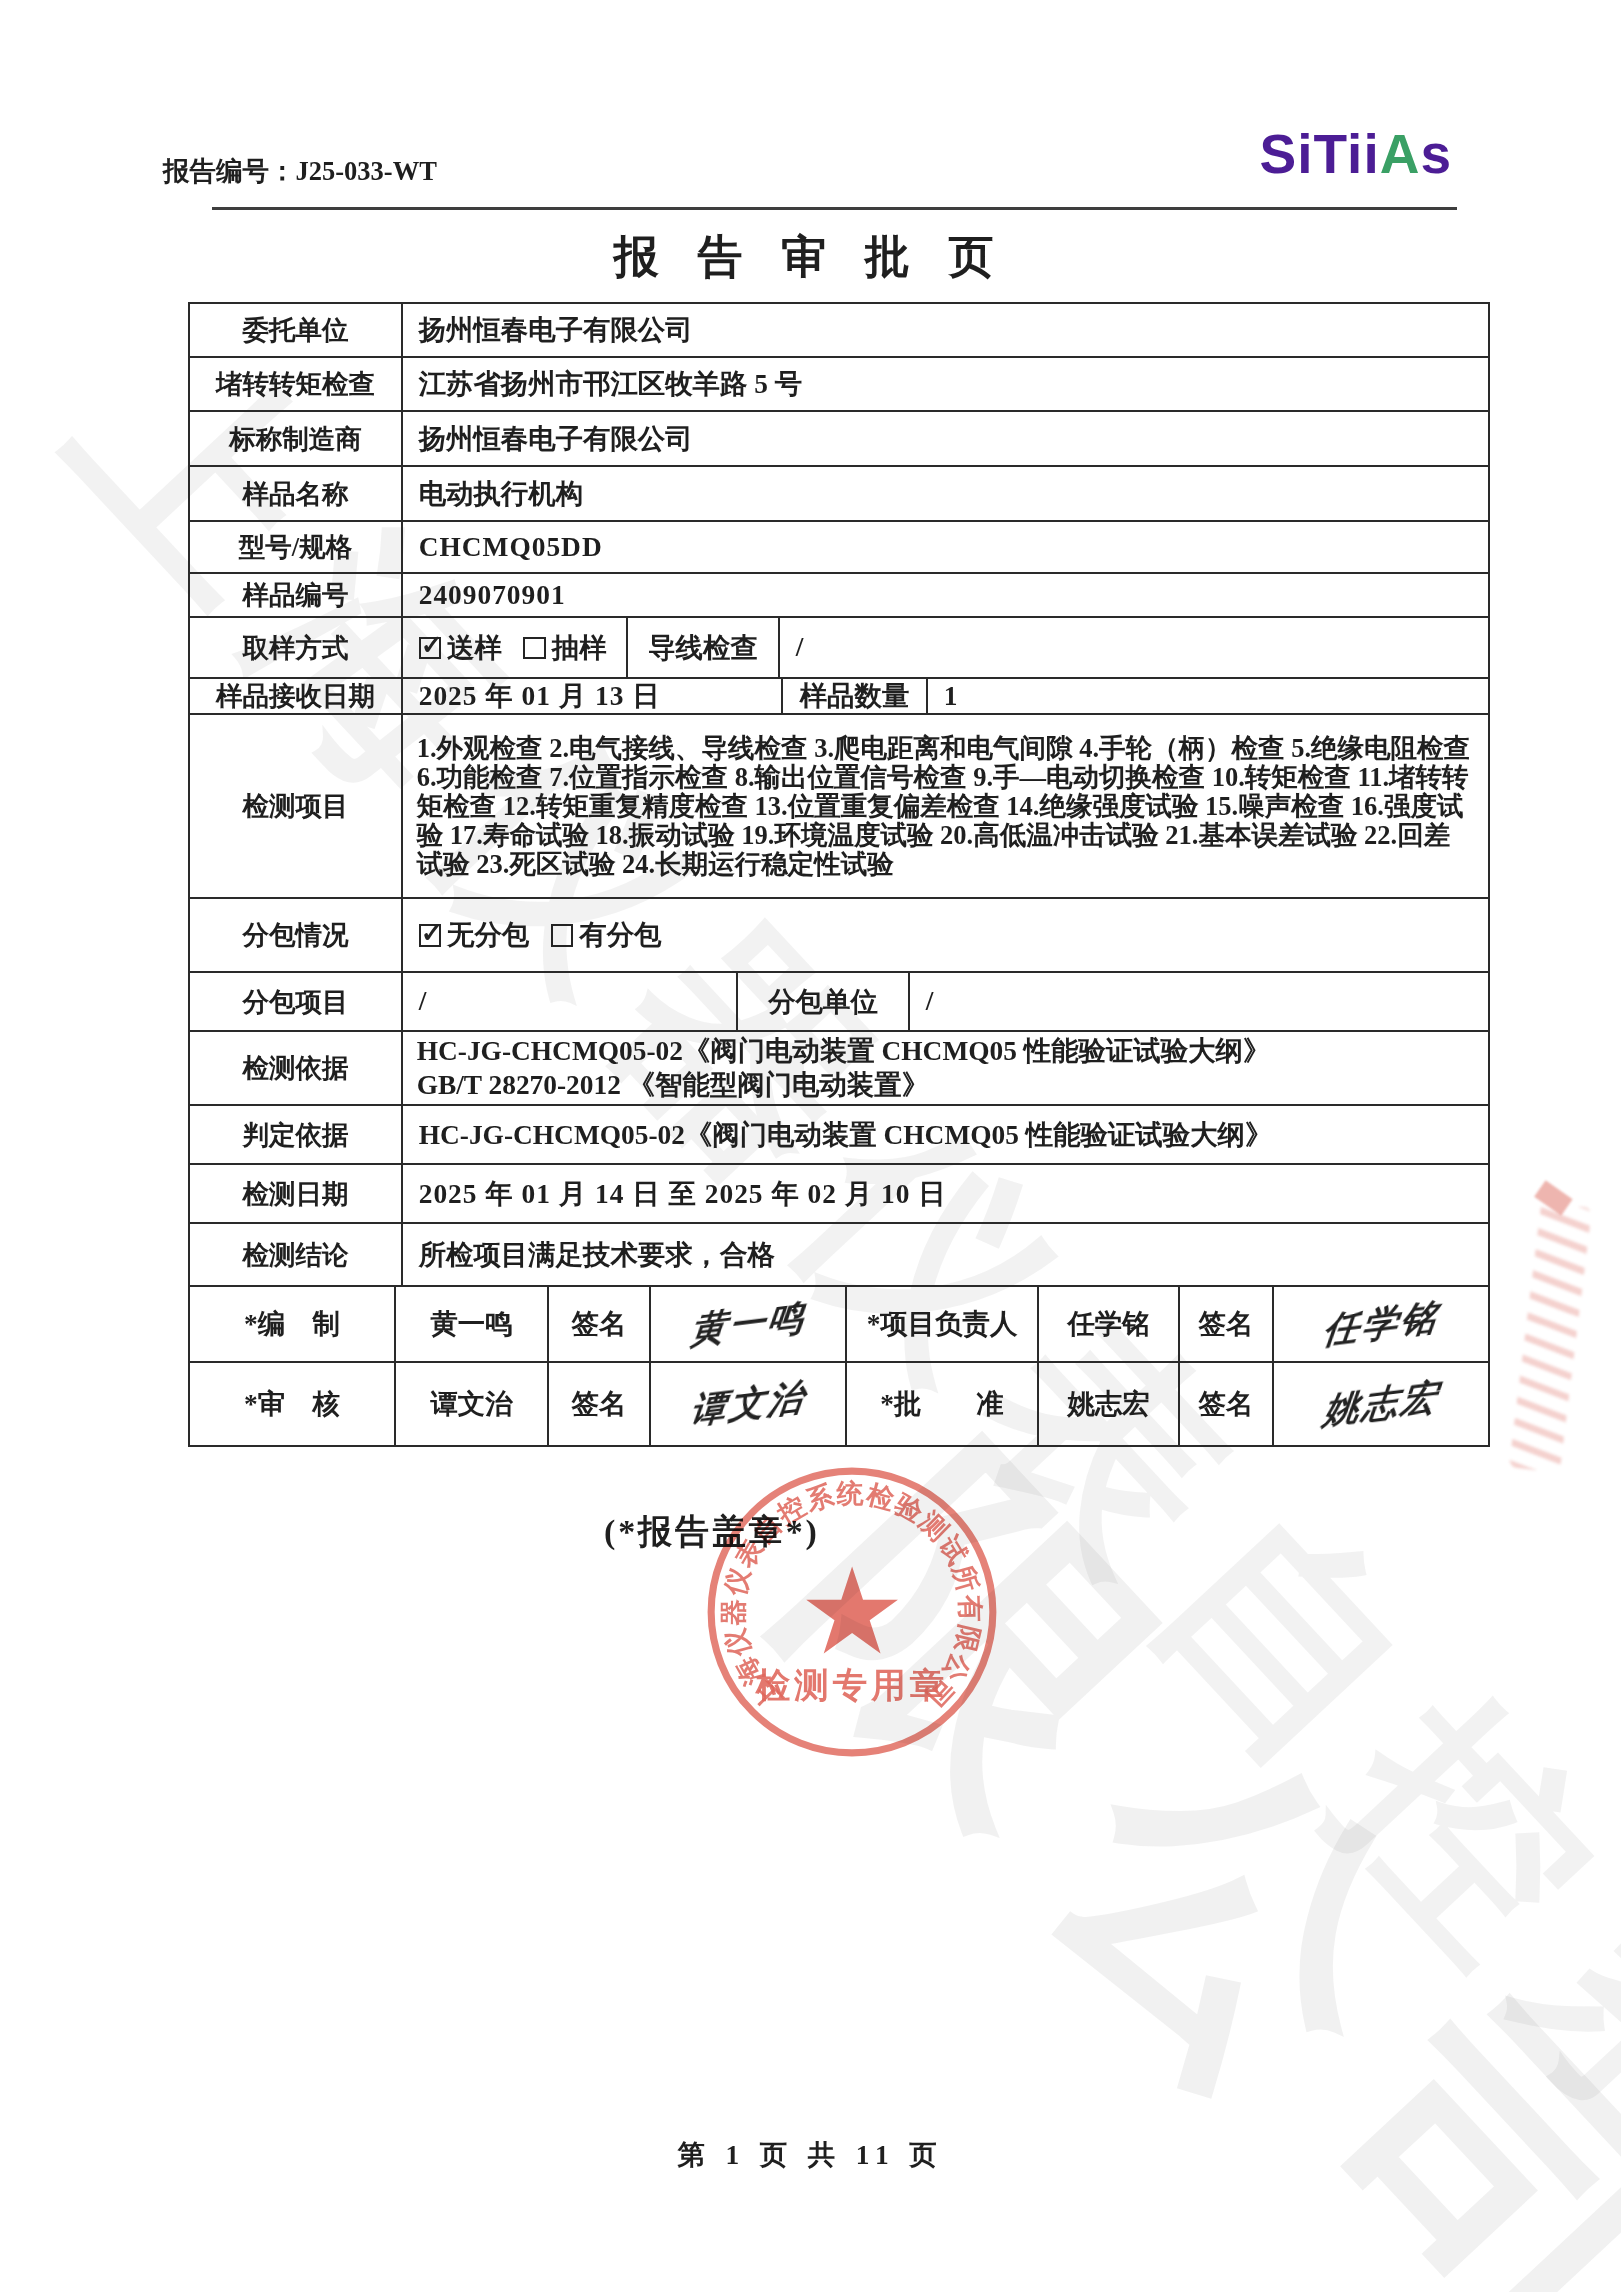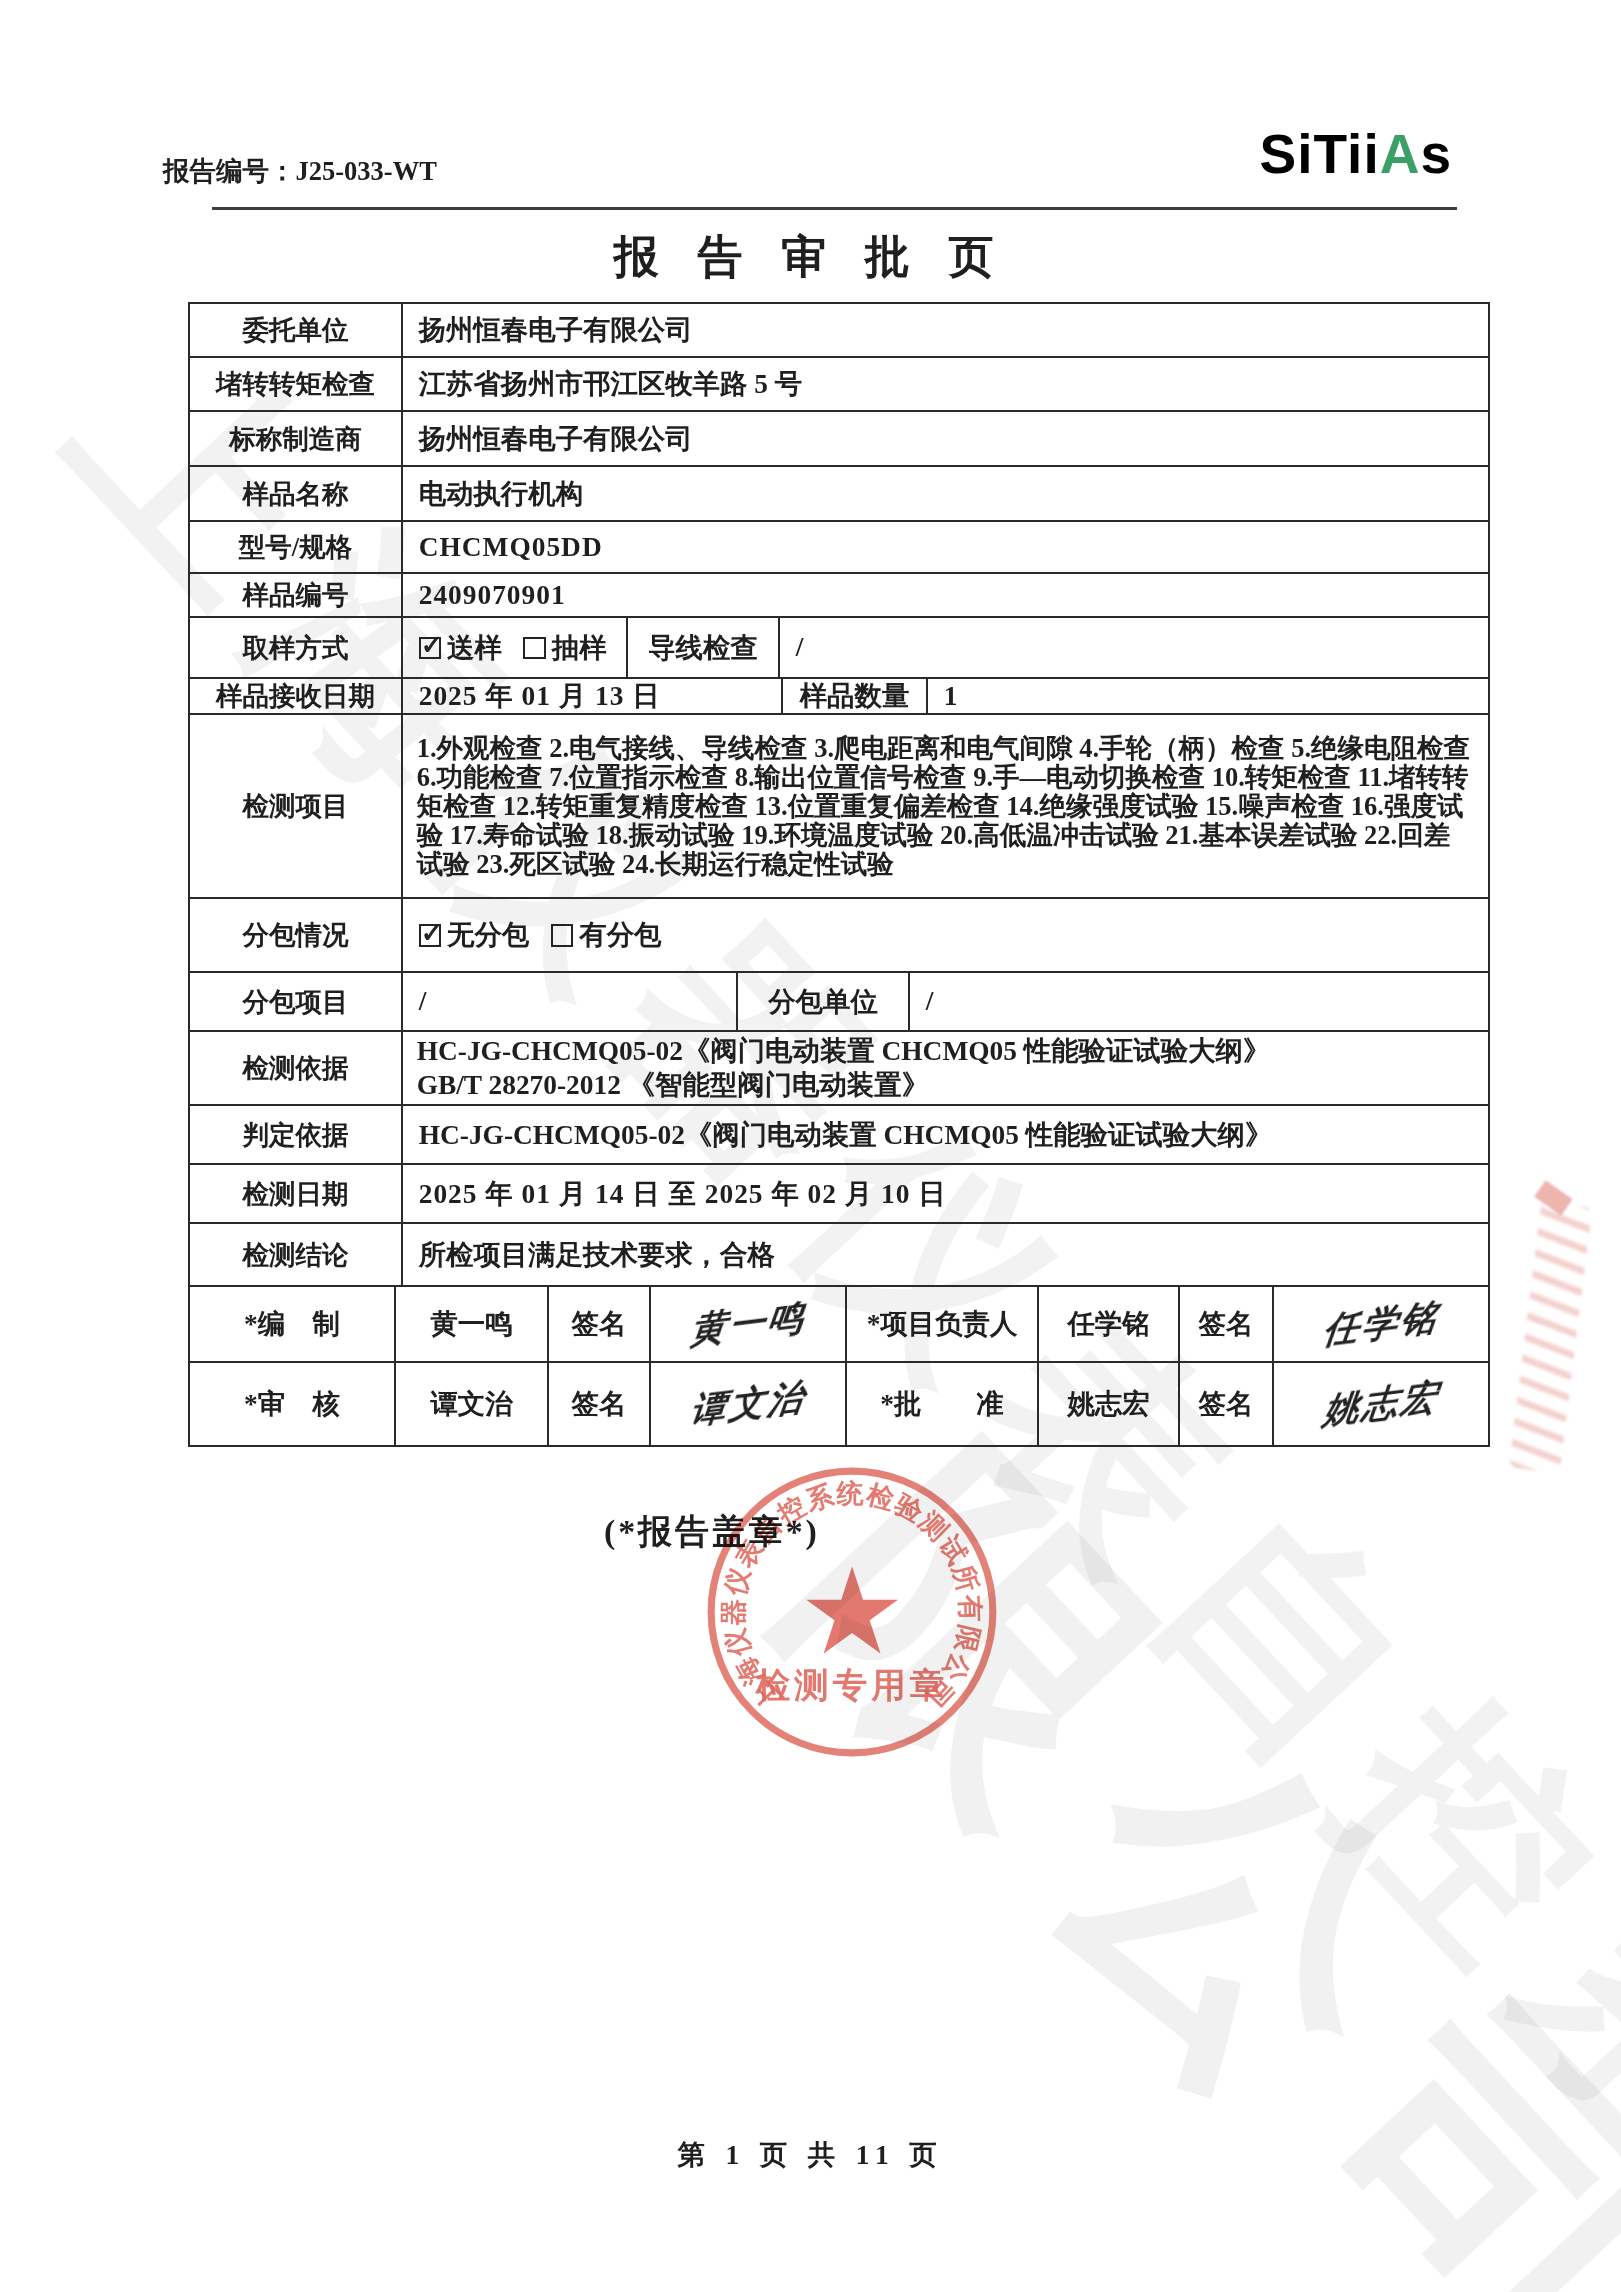--- a/index.html
+++ b/index.html
@@ -19,21 +19,21 @@
   .wm1{left:235px;top:284px;font-size:230px;letter-spacing:35px;
        transform:rotate(47deg);color:rgba(105,105,105,0.085);}
   .wm2{left:1024px;top:1372px;font-size:323px;letter-spacing:59px;
        transform:rotate(47deg);color:rgba(105,105,105,0.09);}
 
   
   .report-no{position:absolute;left:163px;top:153px;font-size:26.5px;font-weight:700;z-index:2;}
   .logo{position:absolute;right:169px;top:127px;z-index:2;
         font-family:"Liberation Sans","DejaVu Sans",sans-serif;
         font-weight:800;font-size:55px;letter-spacing:1px;line-height:1;}
-  .logo .b{color:#000000;}
+  .logo .b{color:#4c1d95;}
   .logo .g{color:#3aa065;}
   .rule{position:absolute;left:212px;top:207px;width:1245px;height:2.9px;background:#3e3e3e;z-index:2;}
   .doc-title{position:absolute;left:0;top:227px;width:100%;text-align:center;z-index:2;
              font-size:45px;font-weight:700;letter-spacing:13.7px;}
 
   
   .report-table{
     position:absolute;left:188px;top:302px;width:1302px;z-index:2;
     border:2.9px solid #2a2a2a;box-sizing:border-box;background:transparent;
   }

